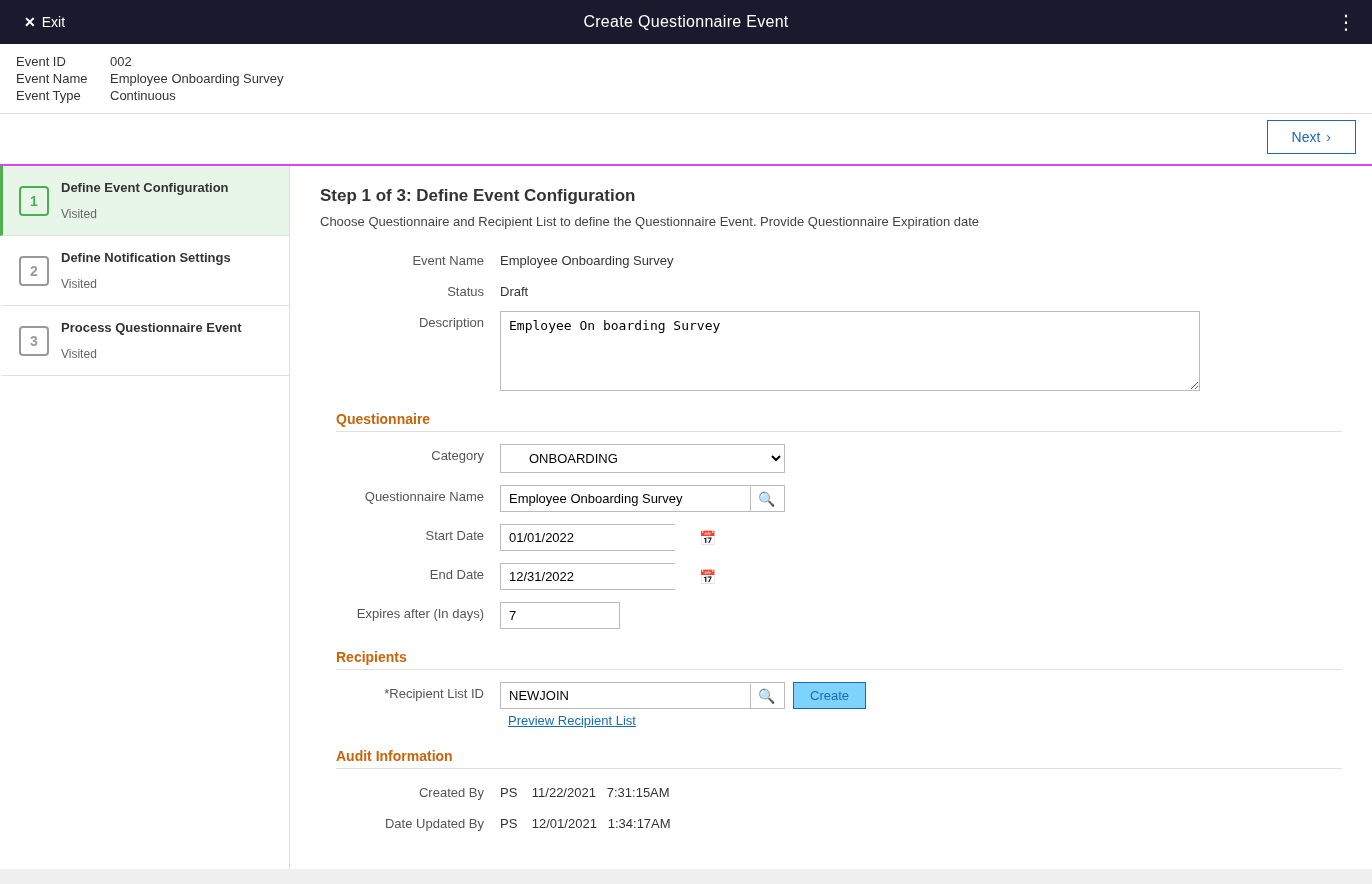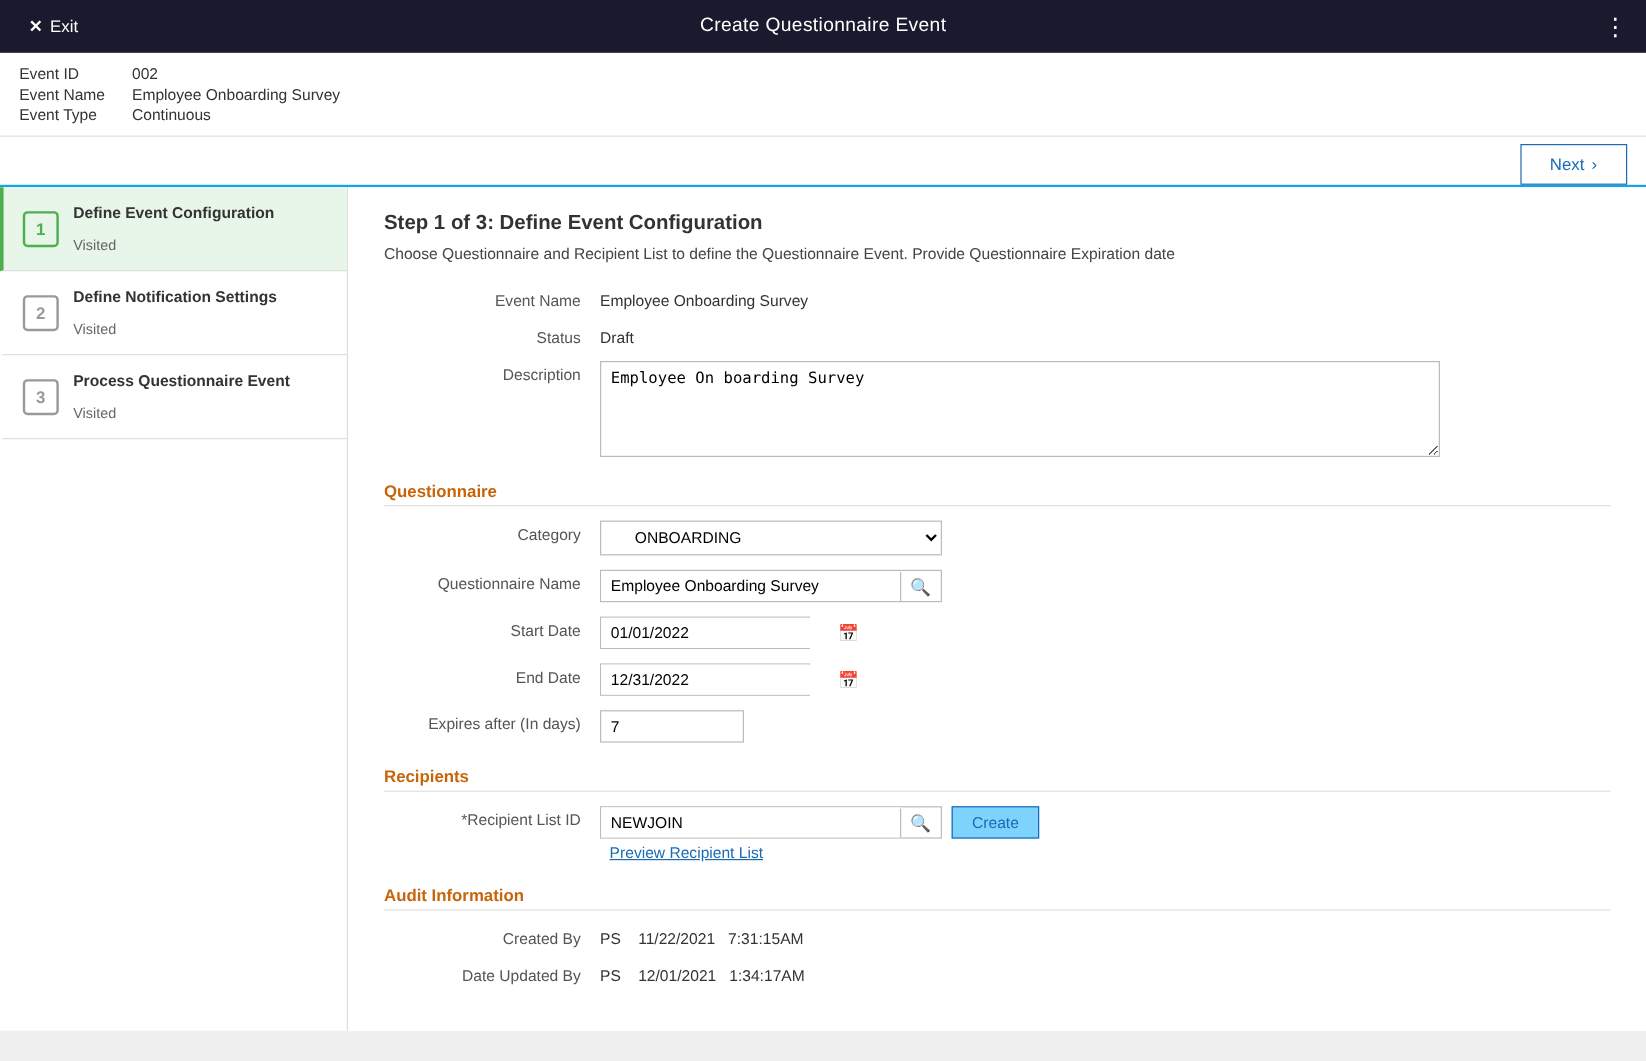--- a/index.html
+++ b/index.html
@@ -54,24 +54,24 @@
       display: flex;
       gap: 4px;
       margin-bottom: 2px;
     }
     .meta-label { font-weight: normal; color: #333; min-width: 90px; }
     .meta-value { color: #333; }
 
     
     .next-btn-row {
       background: #fff;
-      padding: 6px 16px 0 16px;
+      padding: 6px 16px 10px 16px;
       display: flex;
       justify-content: flex-end;
-      border-bottom: 2px solid #0ea5e9;
+      border-bottom: 2px solid #d946ef;
     }
     .next-btn {
       border: 1px solid #1a6bb5;
       background: #fff;
       color: #1a6bb5;
       padding: 8px 24px;
       font-size: 14px;
       cursor: pointer;
       display: flex;
       align-items: center;
@@ -247,21 +247,21 @@
       font-size: 14px;
       color: #555;
       border-left: 1px solid #bbb;
     }
 
     
     .section-header {
       color: #c8650a;
       font-size: 14px;
       font-weight: bold;
-      margin: 20px 0 12px 0;
+      margin: 20px 0 12px 16px;
       padding-bottom: 4px;
       border-bottom: 1px solid #e0e0e0;
     }
 
     .create-btn {
       border: 1px solid #1a6bb5;
       background: #7dd3fc;
       color: #1a6bb5;
       padding: 5px 16px;
       font-size: 13px;

